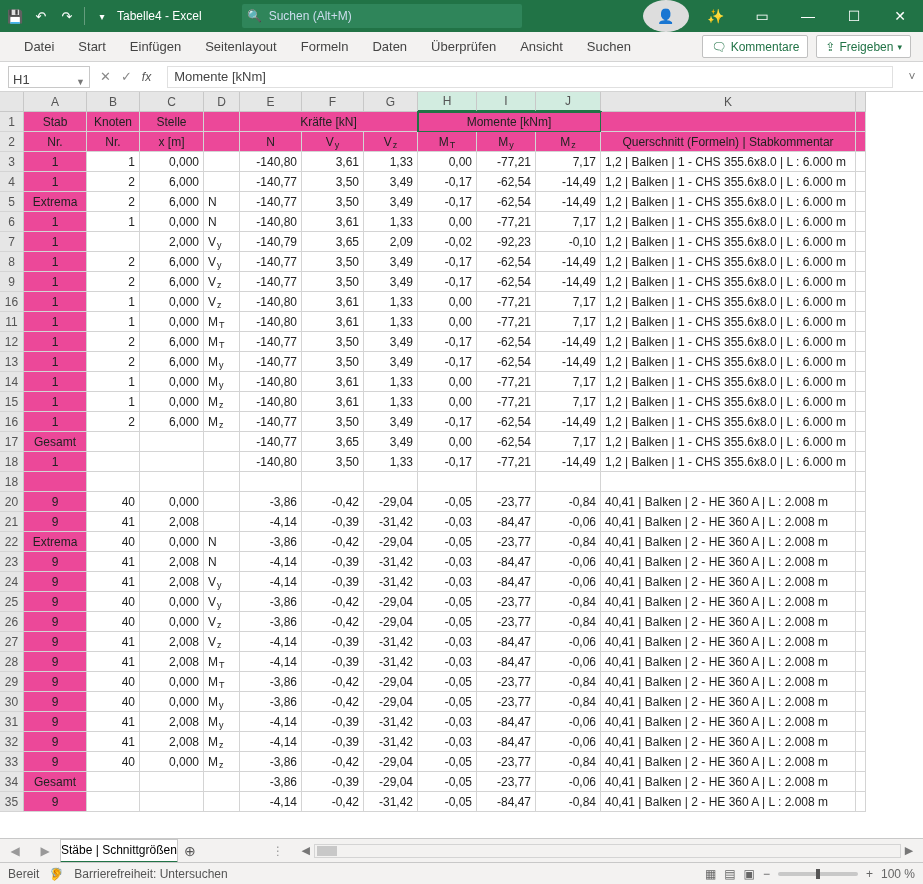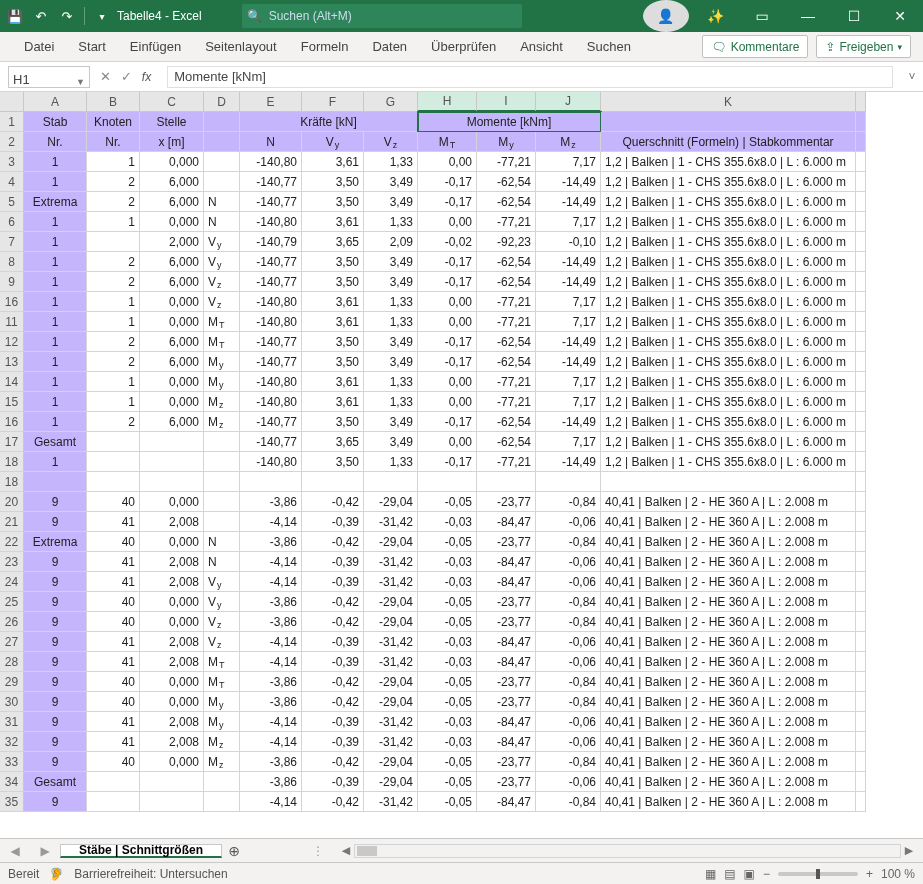--- a/index.html
+++ b/index.html
@@ -28,26 +28,26 @@
 .fbar .expand { width: 22px; text-align: center; font-size: 12px; color: #777; }
 .grid-wrap { flex: 1; overflow: hidden; display: flex; flex-direction: column; }
 .grid { display: grid; grid-template-columns: 24px 63px 53px 64px 36px 62px 62px 54px 59px 59px 65px 255px 10px; font-size: 12px; color: #222; }
 .hd { background: #e6e6e6; border-right: 1px solid #c8c8c8; border-bottom: 1px solid #c8c8c8; height: 20px; display: flex; align-items: center; justify-content: center; color: #555; }
 .hd.sel { background: #d2ece0; border-bottom: 2px solid #217346; }
 .corner { background: #e6e6e6; border-right: 1px solid #c8c8c8; border-bottom: 1px solid #c8c8c8; }
 .rh { background: #e6e6e6; border-right: 1px solid #c8c8c8; border-bottom: 1px solid #d4d4d4; height: 20px; display: flex; align-items: center; justify-content: center; color: #555; font-size: 12px; }
 .cell { border-right: 1px solid #d4d4d4; border-bottom: 1px solid #d4d4d4; height: 20px; display: flex; align-items: center; padding: 0 4px; overflow: hidden; white-space: nowrap; }
 .cell.rgt { justify-content: flex-end; }
 .cell.ctr { justify-content: center; }
-.cell.head { background: #c4b5fd; }
+.cell.head { background: #ec4899; }
 .selbox { outline: 2px solid #217346; outline-offset: -1px; }
 .sub { font-size: 9px; margin-left: 1px; position: relative; top: 3px; }
 .sheet-tabs { height: 24px; border-top: 1px solid #c8c8c8; display: flex; align-items: center; font-size: 12px; background: #f3f2f1; }
 .nav-arrows { width: 60px; display: flex; align-items: center; justify-content: space-around; color: #999; }
-.stab { height: 14px; padding: 0 18px; display: flex; align-items: center; background: #fff; border: 1px solid #c8c8c8; border-bottom: 2px solid #217346; font-weight: 700; }
+.stab { height: 24px; padding: 0 0; display: flex; align-items: center; background: #fff; border: 1px solid #c8c8c8; border-bottom: 2px solid #217346; font-weight: 400; }
 .add-sheet { width: 24px; text-align: center; color: #555; font-size: 14px; }
 .hscroll { flex: 1; display: flex; align-items: center; padding: 0 6px; }
 .hscroll .track { flex: 1; height: 14px; background: #f3f2f1; border: 1px solid #d4d4d4; display: flex; align-items: center; }
 .hscroll .thumb { width: 20px; height: 10px; background: #c8c8c8; margin-left: 2px; }
 .hscroll .arr { width: 16px; text-align: center; color: #777; font-size: 11px; }
 .status { height: 22px; background: #f3f2f1; border-top: 1px solid #c8c8c8; display: flex; align-items: center; font-size: 12px; color: #555; padding: 8px 8px; }
 .status .views { margin-left: auto; display: flex; gap: 8px; align-items: center; color: #666; }
 .status .zoom-track { width: 80px; height: 4px; background: #c8c8c8; border-radius: 2px; position: relative; }
 .status .zoom-thumb { position: absolute; top: -3px; left: 38px; width: 4px; height: 10px; background: #555; }
 </style>

